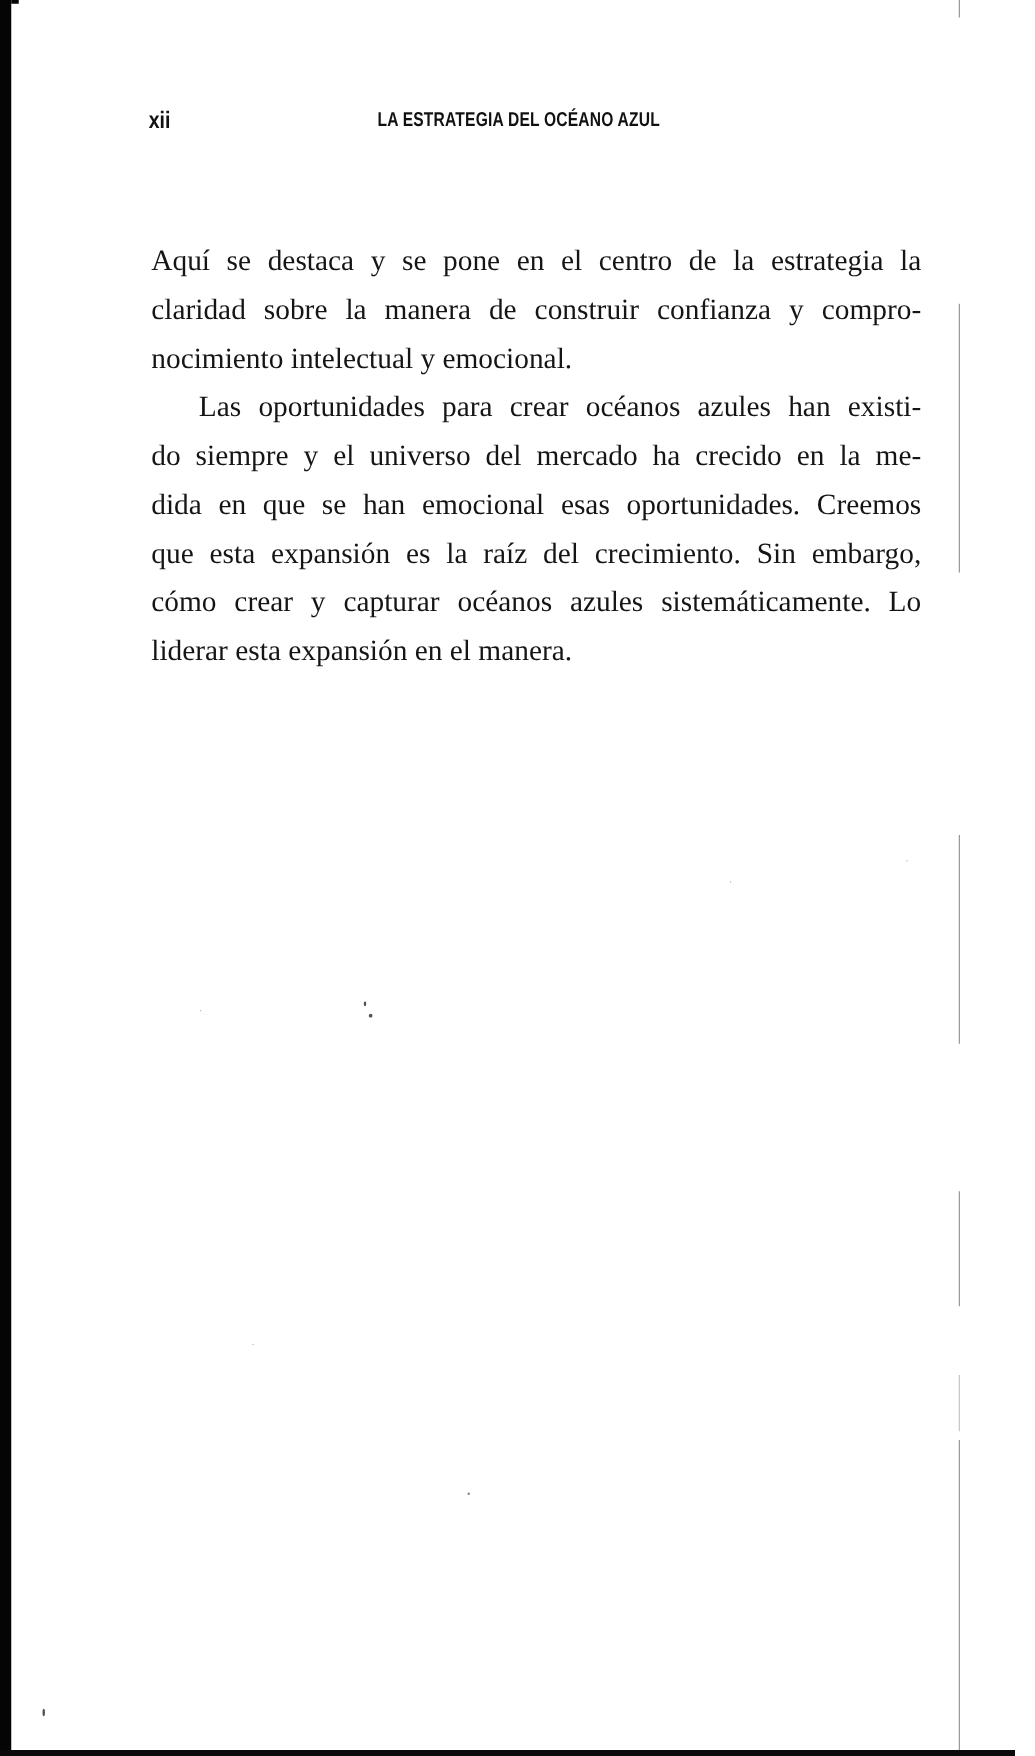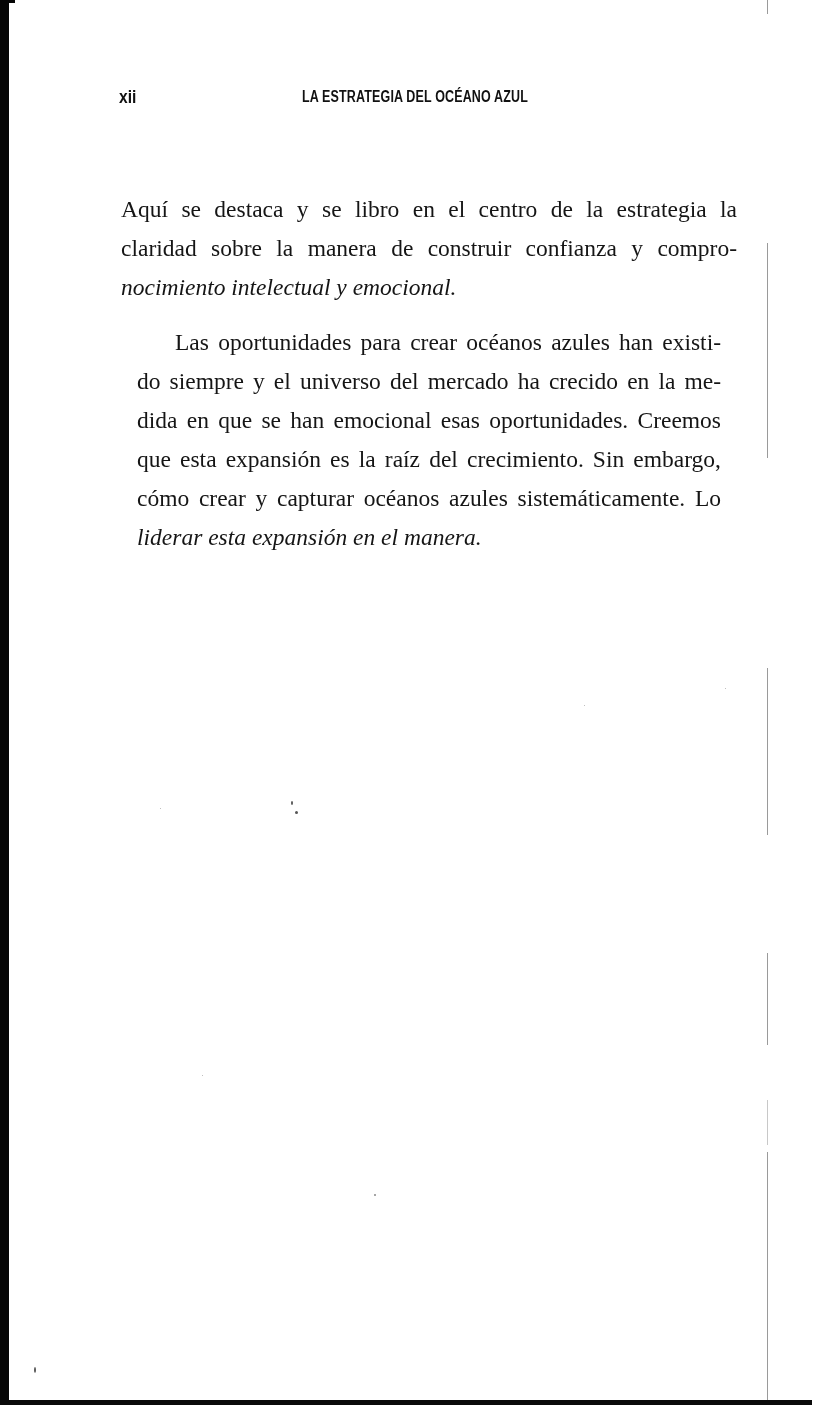--- a/index.html
+++ b/index.html
@@ -82,21 +82,20 @@
     }
     .line {
       display: block;
       white-space: nowrap;
       text-align: justify;
       text-align-last: justify;
       height: 39px;
     }
     .line.last {
       text-align-last: left;
-      font-style: italic;
     }
     .line.indent {
       padding-left: 38px;
     }
     .speck {
       position: absolute;
       background: #555;
       border-radius: 50%;
     }
   </style>
@@ -123,25 +122,25 @@
 <div class="speck" style="left:725px;top:688px;width:1px;height:1px;background:#aaa;"></div>
 <div class="speck" style="left:584px;top:705px;width:1px;height:1px;background:#aaa;"></div>
 
 <header class="running-head">
   <span class="folio">xii</span>
   <span class="book-title">LA ESTRATEGIA DEL OCÉANO AZUL</span>
 </header>
 
 <main class="body-text">
   <p style="margin:0;">
-    <span class="line">Aquí se destaca y se libro en el centro de la estrategia la</span>
+    <span class="line">Aquí se destaca y se pone en el centro de la estrategia la</span>
     <span class="line">claridad sobre la manera de construir confianza y compro-</span>
     <span class="line last">nocimiento intelectual y emocional.</span>
   </p>
-  <p style="margin:16px;">
+  <p style="margin:0;">
     <span class="line indent">Las oportunidades para crear océanos azules han existi-</span>
     <span class="line">do siempre y el universo del mercado ha crecido en la me-</span>
     <span class="line">dida en que se han emocional esas oportunidades. Creemos</span>
     <span class="line">que esta expansión es la raíz del crecimiento. Sin embargo,</span>
     <span class="line">cómo crear y capturar océanos azules sistemáticamente. Lo</span>
     <span class="line last">liderar esta expansión en el manera.</span>
   </p>
 </main>
 
 </body></html>

